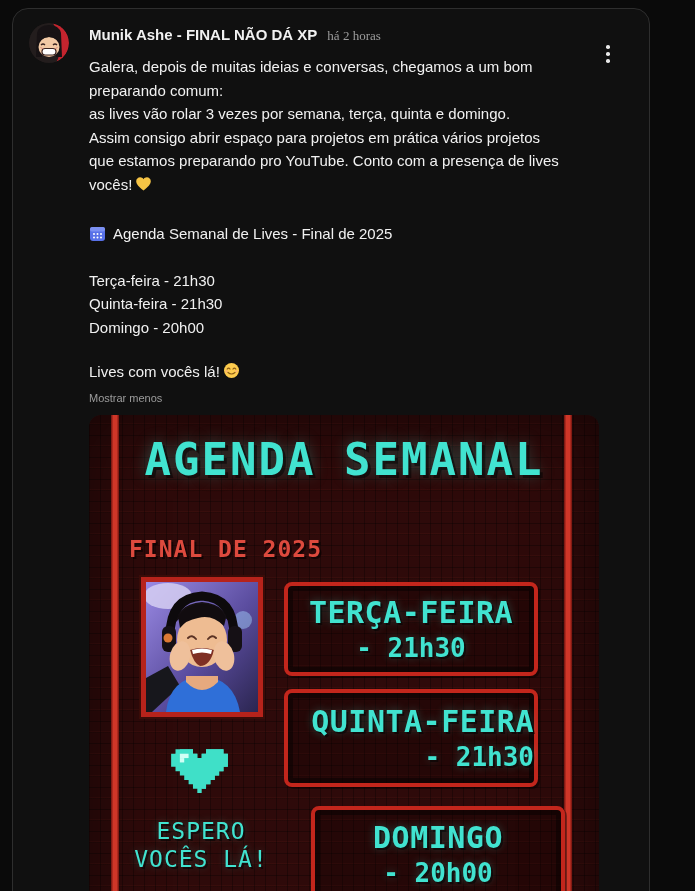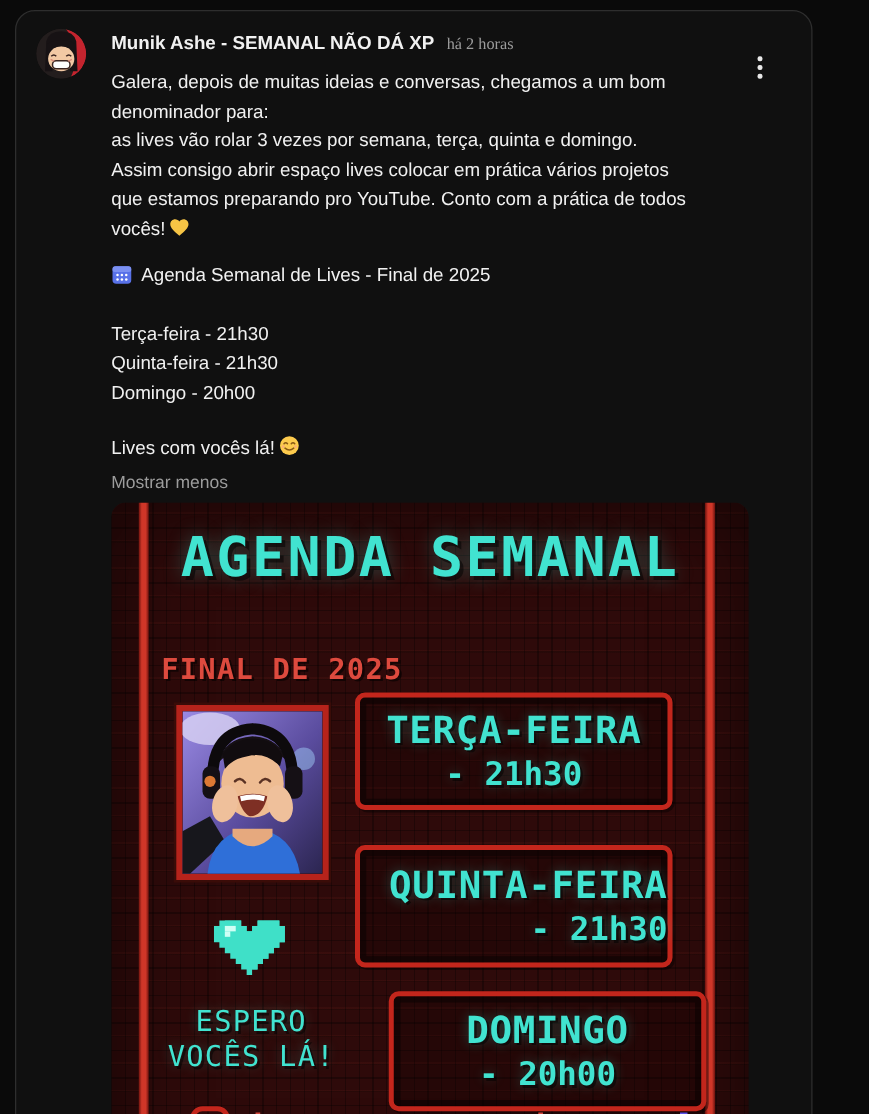--- a/index.html
+++ b/index.html
@@ -12,26 +12,26 @@
   .content{flex:1;min-width:0;}
   .name-row{display:flex;align-items:baseline;gap:10px;line-height:18px;margin-top:3px;}
   .author{font-size:15px;font-weight:bold;color:#f1f1f1;cursor:pointer;}
   .timestamp{font-size:13px;color:#9c9c9c;cursor:pointer;font-family:Liberation Serif, serif;}
   .kebab{position:absolute;right:32px;top:34px;width:18px;height:22px;display:flex;
     flex-direction:column;align-items:center;justify-content:center;gap:3.5px;cursor:pointer;}
   .kebab i{width:3.5px;height:3.5px;border-radius:50%;background:#e8e8e8;}
   .body-text{margin-top:10px;font-size:15px;line-height:23.5px;color:#f1f1f1;}
   .body-text .line{white-space:nowrap;}
   .inline-ico{display:inline-block;vertical-align:-2px;margin-left:3px;}
-  .group-gap1{margin-bottom:12px;}
+  .group-gap1{margin-bottom:24px;}
   .agenda-line{margin-bottom:20px;}
   .agenda-line .inline-ico{margin:0 7px 0 0;vertical-align:-3px;}
   .sched-lines{margin-bottom:21px;}
   .closing-line{margin-bottom:2px;}
-  .show-less{font-size:14px;color:#9c9c9c;line-height:20px;margin-bottom:7px;cursor:pointer;}
+  .show-less{font-size:11px;color:#9c9c9c;line-height:20px;margin-bottom:7px;cursor:pointer;}
   
   .poster{position:relative;width:510px;height:560px;border-radius:12px;overflow:hidden;
     cursor:pointer;background-color:#2e0a0a;
     background-image:
       repeating-linear-gradient(90deg,rgba(0,0,0,.30) 0 1px,transparent 1px 11px),
       repeating-linear-gradient(0deg,rgba(0,0,0,.30) 0 1px,transparent 1px 11px),
       repeating-linear-gradient(0deg,rgba(220,70,50,.06) 0 2px,transparent 2px 22px);
     box-shadow:inset 0 0 70px rgba(0,0,0,.55);
     font-family:"DejaVu Sans Mono",monospace;}
   .stripe{position:absolute;top:0;bottom:0;width:8px;
@@ -49,21 +49,21 @@
   .photo-frame svg{display:block;}
   .pixel-heart{position:absolute;left:82px;top:330px;}
   .cta{position:absolute;left:22px;top:402px;width:180px;text-align:center;
     color:#41e3d0;font-weight:normal;font-size:23px;line-height:28px;letter-spacing:1px;
     text-shadow:2px 2px 0 rgba(0,0,0,.5),0 0 10px rgba(65,227,208,.3);}
   .sched-box{position:absolute;left:195px;width:254px;box-sizing:border-box;
     border:4px solid #c3261c;border-radius:8px;
     box-shadow:inset 0 0 0 5px rgba(10,1,1,.55),2px 2px 0 rgba(0,0,0,.4);
     background:rgba(12,1,1,.25);
     display:flex;flex-direction:column;align-items:center;justify-content:center;gap:3px;}
-  .box-1{top:152px;height:94px;}
+  .box-1{top:167px;height:94px;}
   .box-2{top:274px;height:98px;align-items:flex-end;}
   .box-3{top:391px;height:96px;margin-left:27px;}
   .sched-day{color:#41e3d0;font-weight:bold;font-size:30px;letter-spacing:0.5px;
     text-shadow:2px 2px 0 rgba(0,0,0,.5),0 0 10px rgba(65,227,208,.3);}
   .sched-time{color:#41e3d0;font-weight:bold;font-size:26px;
     text-shadow:2px 2px 0 rgba(0,0,0,.5),0 0 10px rgba(65,227,208,.3);}
   .insta-row{position:absolute;left:62px;top:482px;display:flex;align-items:center;gap:13px;}
   .insta-text{color:#d5463b;font-weight:bold;font-size:26px;letter-spacing:0.5px;
     text-shadow:2px 2px 0 rgba(0,0,0,.5);}
 </style>
@@ -92,31 +92,31 @@
           <path d="M9 12 Q20 6 31 12 L31 20 Q27 14 20 14 Q13 14 9 20 Z" fill="#171214"></path>
           <path d="M12 22 q2 -2 4 0" stroke="#3a2420" stroke-width="1.3" fill="none"></path>
           <path d="M24 22 q2 -2 4 0" stroke="#3a2420" stroke-width="1.3" fill="none"></path>
           <rect x="13" y="25.5" width="14" height="6.5" rx="3" fill="#ffffff" stroke="#3a2420" stroke-width="1.2"></rect>
           <path d="M11.5 24.5 l3 1.5 M25.5 26 l3 -1.5" stroke="#d98a7a" stroke-width="1"></path>
         </g>
       </svg>
     </div>
     <div class="content">
       <div class="name-row">
-        <span class="author">Munik Ashe - SEMANAL NÃO DÁ XP</span>
+        <span class="author">Munik Ashe - FINAL NÃO DÁ XP</span>
         <span class="timestamp">há 2 horas</span>
       </div>
 
       <div class="body-text">
         <div class="group-gap1">
           <div class="line">Galera, depois de muitas ideias e conversas, chegamos a um bom</div>
-          <div class="line">denominador para:</div>
+          <div class="line">preparando comum:</div>
           <div class="line">as lives vão rolar 3 vezes por semana, terça, quinta e domingo.</div>
-          <div class="line">Assim consigo abrir espaço lives colocar em prática vários projetos</div>
-          <div class="line">que estamos preparando pro YouTube. Conto com a prática de todos</div>
+          <div class="line">Assim consigo abrir espaço para projetos em prática vários projetos</div>
+          <div class="line">que estamos preparando pro YouTube. Conto com a presença de lives</div>
           <div class="line">
             <span>vocês!</span><span class="inline-ico">
               <svg width="17" height="16" viewBox="0 0 17 16">
                 <path d="M8.5 14.5 C4 11 1.2 8.2 1.2 5.2 C1.2 3 3 1.3 5.1 1.3 C6.5 1.3 7.8 2 8.5 3.2 C9.2 2 10.5 1.3 11.9 1.3 C14 1.3 15.8 3 15.8 5.2 C15.8 8.2 13 11 8.5 14.5 Z" fill="#f6c445"></path>
               </svg></span>
           </div>
         </div>
 
         <div class="line agenda-line">
           <span class="inline-ico">

